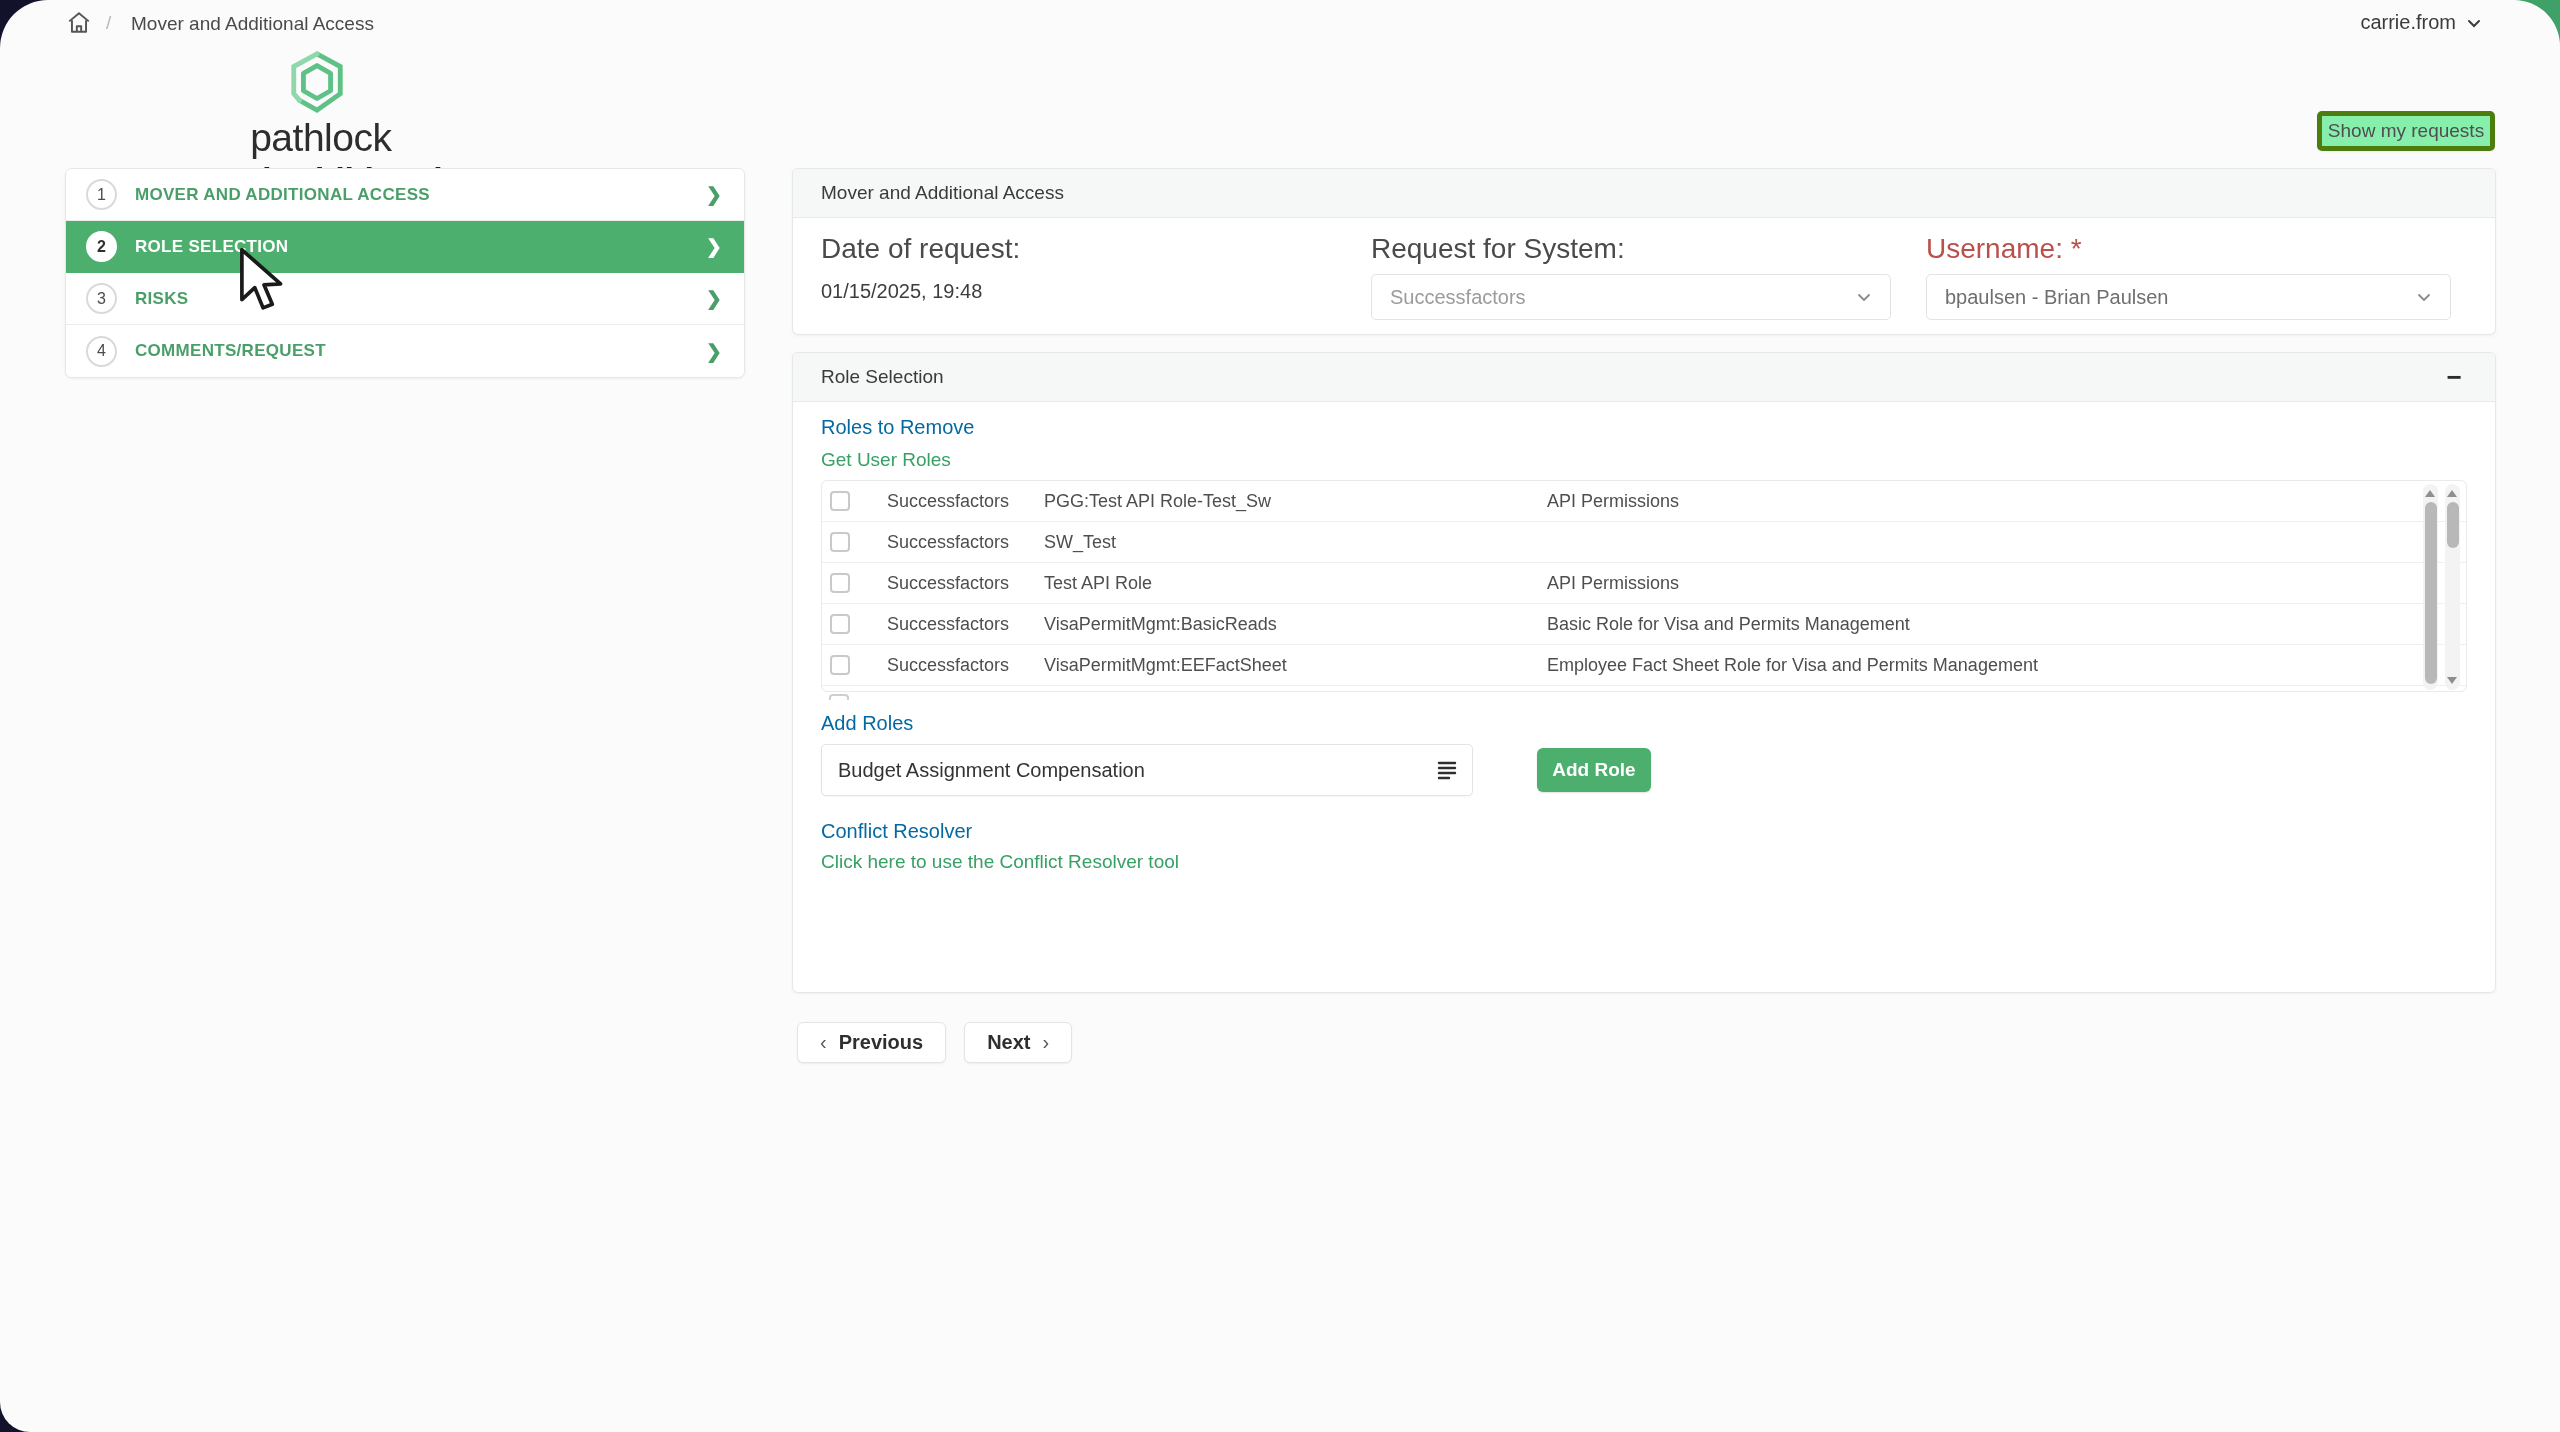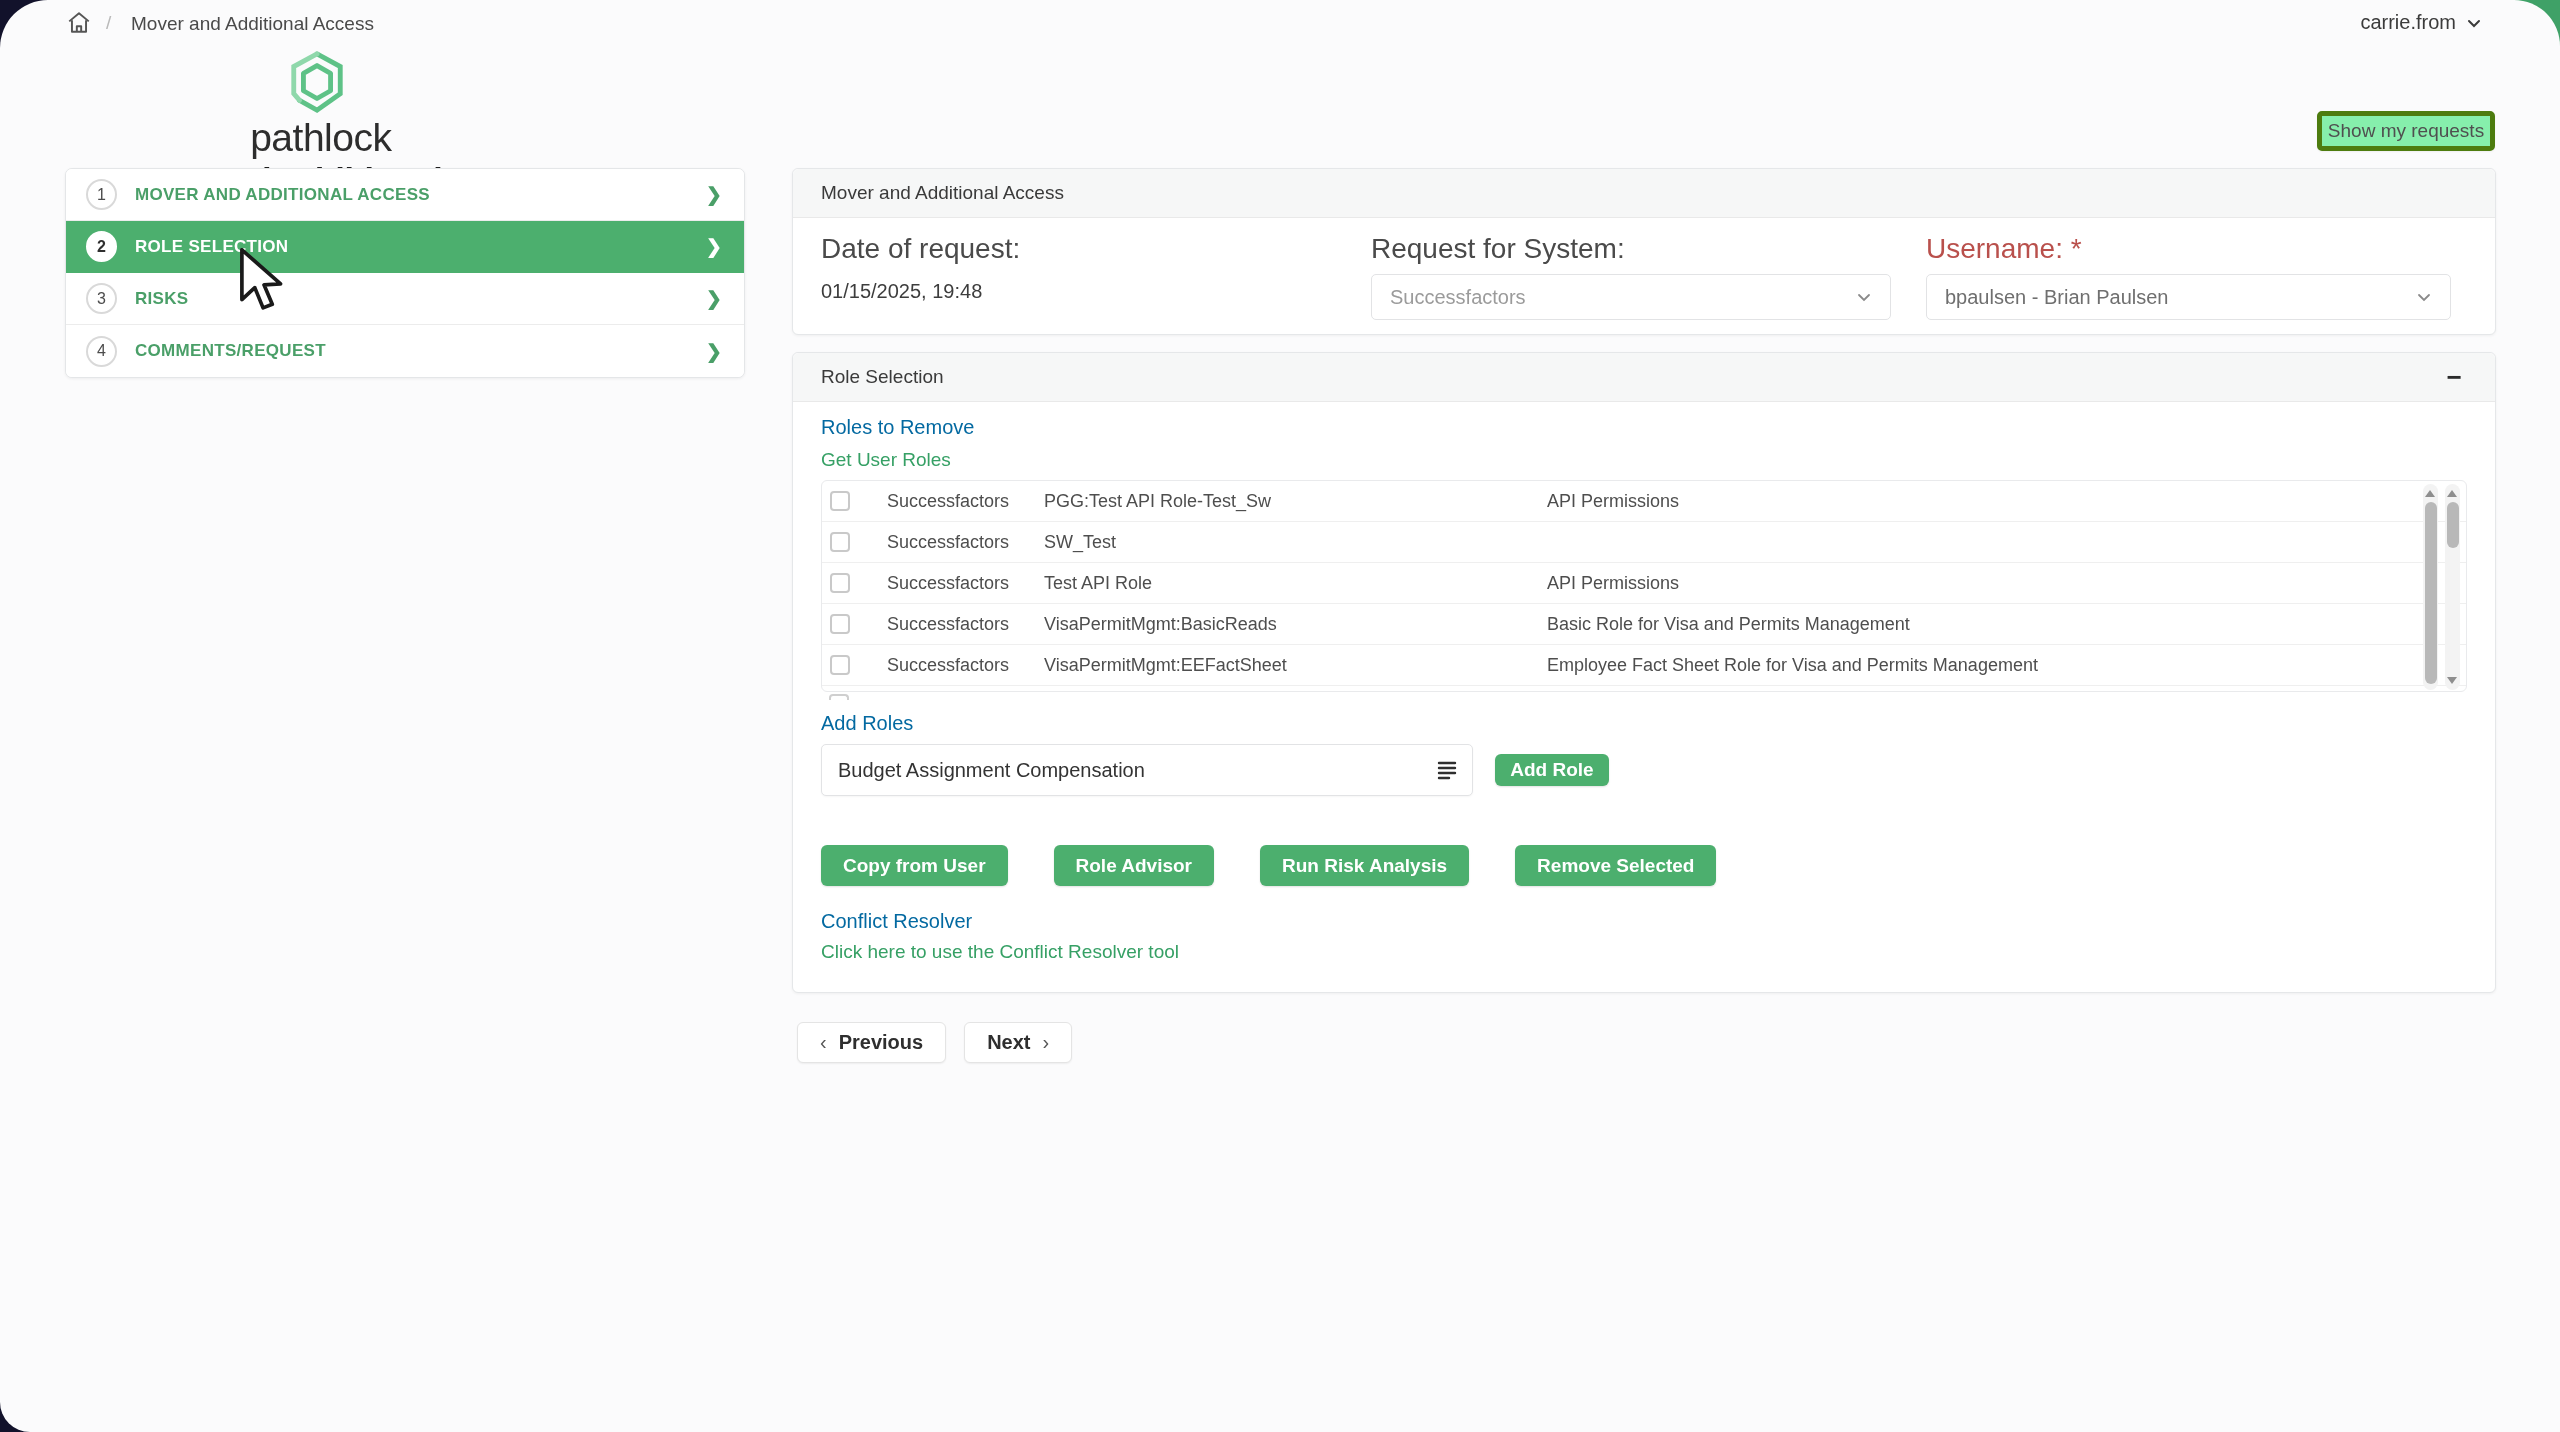--- a/index.html
+++ b/index.html
@@ -88,21 +88,21 @@
   .partial-cb { width:20px; height:6px; border:2px solid #cfcfcf; border-bottom:none; border-radius:4px 4px 0 0; margin:2px 0 0 8px; }
 
   .add-roles-h { margin-top:10px; }
   .add-row { margin-top:8px; display:flex; align-items:center; }
   .add-input-wrap { position:relative; width:652px; }
   .add-input { width:652px; height:52px; border:1px solid #e2e3e5; border-radius:5px; padding:0 52px 0 16px;
     font-size:20px; color:#333; font-family:inherit; box-shadow:0 1px 2px rgba(0,0,0,.04); }
   .list-icon { position:absolute; right:14px; top:14px; width:24px; height:24px; color:#2f2f2f; cursor:pointer; }
   .btn-green { background:#4caf6e; color:#fff; border:none; border-radius:6px; font-size:19px; font-weight:700;
     font-family:inherit; cursor:pointer; box-shadow:0 1px 2px rgba(0,0,0,.12); }
-  .add-role-btn { width:114px; height:32px; margin-left:22px; }
+  .add-role-btn { width:114px; height:44px; margin-left:64px; }
   .actions { margin-top:49px; display:flex; }
   .actions .btn-green { height:41px; padding:0 22px; margin-right:46px; }
   .cr-h { margin-top:22px; }
   .cr-link { margin-top:6px; }
 
   .footer-nav { position:absolute; left:797px; top:1022px; display:flex; gap:18px; }
   .nav-btn { height:41px; background:#fff; border:1px solid #e4e4e4; border-radius:6px; box-shadow:0 1px 2px rgba(0,0,0,.06);
     font-size:20px; font-weight:600; color:#2f2f2f; font-family:inherit; cursor:pointer;
     display:flex; align-items:center; gap:12px; padding:0 22px; }
   .nav-chev { font-size:20px; color:#555; font-weight:400; }
@@ -268,26 +268,20 @@
             <input class="add-input" type="text" value="Budget Assignment Compensation" style="">
             <span class="list-icon">
               <svg viewBox="0 0 24 24" fill="none" stroke="currentColor" stroke-width="2.4" stroke-linecap="round">
                 <path d="M4 5h16M4 10h16M4 15h16M4 20h10"></path>
               </svg>
             </span>
           </div>
           <button class="btn-green add-role-btn">Add Role</button>
         </div>
 
-        <div class="actions">
-          <button class="btn-green">Copy from User</button>
-          <button class="btn-green">Role Advisor</button>
-          <button class="btn-green">Run Risk Analysis</button>
-          <button class="btn-green">Remove Selected</button>
-        </div>
 
         <div class="sub-h cr-h">Conflict Resolver</div>
         <span class="green-link cr-link">Click here to use the Conflict Resolver tool</span>
       </div>
     </div>
 
     <div class="footer-nav">
       <button class="nav-btn">
         <span class="nav-chev">‹</span>
         <span>Previous</span>

